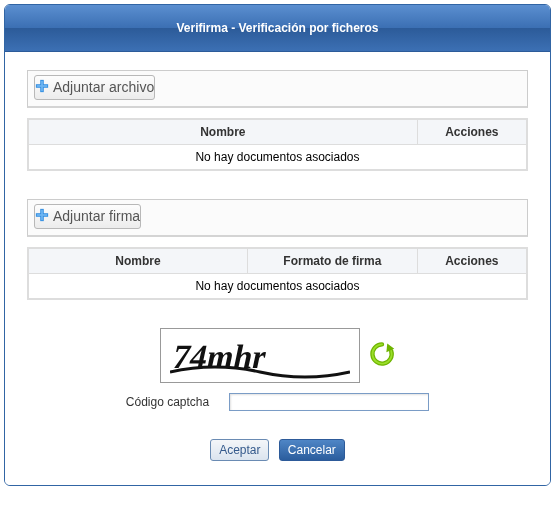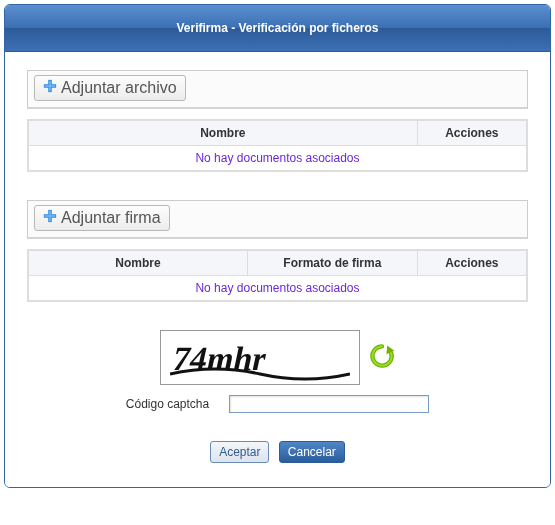--- a/index.html
+++ b/index.html
@@ -15,26 +15,26 @@
   .intro { color: #444; line-height: 1.35; margin-bottom: 22px; }
   .attach-section { margin-bottom: 28px; }
   .attach-bar {
     border: 1px solid #ccc; border-bottom: 2px solid #d4d4d4; background: #fbfbfb;
     padding: 4px 6px 6px 6px; margin-bottom: 10px;
   }
   .attach-btn {
     display: inline-flex; align-items: flex-start; gap: 4px;
     border: 1px solid #b8b8b8; border-radius: 3px;
     background: linear-gradient(#fdfdfd,#ececec); color: #555;
-    padding: 3px 8px; font-size: 16px; cursor: pointer;
+    padding: 3px 0; font-size: 14px; cursor: pointer;
   }
   .tbl { width: 100%; border-collapse: collapse; border: 2px solid #ddd; }
   .tbl th, .tbl td { border: 1px solid #ddd; padding: 5px 24px; font-size: 12px; text-align: center; }
   .tbl th { background: #f4f6f9; font-weight: bold; color: #333; }
-  .tbl td { color: #6d28d9; }
+  .tbl td { color: #000000; }
   .captcha-wrap { text-align: center; margin-top: 12px; }
   .captcha-row { display: inline-flex; align-items: center; gap: 8px; }
   .captcha-box {
     width: 200px; height: 55px; border: 1px solid #999; background: #fff;
     display: flex; align-items: flex-end; justify-content: center; padding-bottom: 2px;
   }
   .captcha-box svg { width: 180px; height: 48px; }
   .refresh-icon svg { width: 28px; height: 28px; }
   .captcha-input-row { margin-top: 10px; display: flex; align-items: center; justify-content: center; gap: 20px; }
   .captcha-input-row input { border: 1px solid #7a9cc6; box-shadow: inset 1px 1px 2px rgba(0,0,0,0.12); height: 18px; width: 200px; padding: 0 3px; font-size: 12px; }

